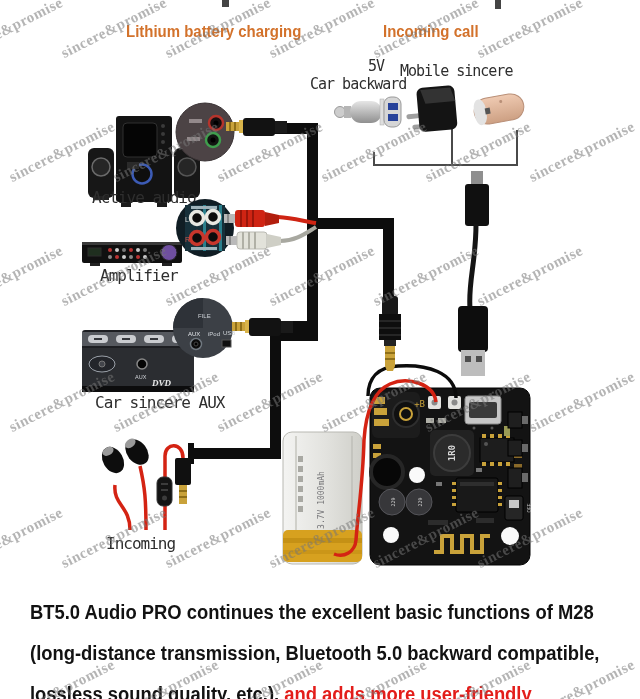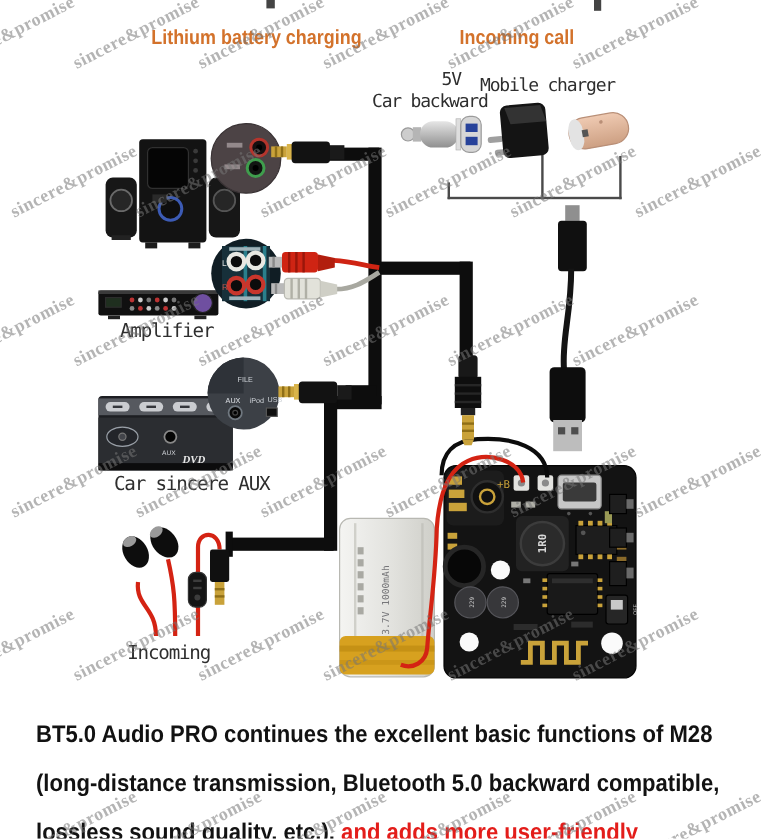--- a/index.html
+++ b/index.html
@@ -76,21 +76,21 @@
     </div>
 
   <div class="topmark" style="left:222px;top:0;width:7px;height:7px"></div>
   <div class="topmark" style="left:495px;top:0;width:6px;height:9px"></div>
 
   <div class="hdg" style="left:126px;top:22px">Lithium battery charging</div>
   <div class="hdg" style="left:383px;top:22px">Incoming call</div>
 
   <div class="mlabel sm" style="left:368px;top:57px">5V</div>
   <div class="mlabel sm" style="left:310px;top:75px">Car backward</div>
-  <div class="mlabel sm" style="left:400px;top:62px">Mobile charger</div>
+  <div class="mlabel sm" style="left:400px;top:62px">Mobile sincere</div>
 
   <div class="wire" style="left:254px;top:123px;width:62px;height:11px"></div>
   <div class="wire" style="left:307px;top:123px;width:11px;height:214px"></div>
   <div class="wire" style="left:312px;top:218px;width:80px;height:11px"></div>
   <div class="wire" style="left:383px;top:218px;width:11px;height:86px"></div>
   <div class="wire" style="left:288px;top:321px;width:26px;height:10px"></div>
   <div class="wire" style="left:270px;top:330px;width:48px;height:11px"></div>
   <div class="wire" style="left:270px;top:330px;width:11px;height:129px"></div>
   <div class="wire" style="left:192px;top:448px;width:86px;height:11px"></div>
   <div class="wire" style="left:188px;top:443px;width:6px;height:21px"></div>
@@ -426,20 +426,21 @@
       <rect x="246" y="113" width="6" height="9" fill="#6a6a6a"></rect>
       <rect x="229" y="136" width="18" height="24" rx="2" fill="#262626" stroke="#000"></rect>
       <rect x="233" y="140" width="10" height="8" fill="#c9c9c9"></rect>
       <text transform="rotate(-90 252 148)" x="252" y="151" text-anchor="middle" font-size="4.5" fill="#bbb" font-family="Liberation Sans,sans-serif">OFF</text>
     </g>
 
     <path d="M180,38 C180,12 150,4 122,6 C102,7 92,18 92,36" stroke="#0c0c0c" stroke-width="3.5" fill="none"></path>
     <path d="M160,42 C158,24 132,16 114,24 C98,31 90,50 88,80 C87,122 82,152 80,180 C79,192 68,198 58,194" stroke="#d42313" stroke-width="3.5" fill="none"></path>
   </svg>
 
+  <div class="mlabel" style="left:92px;top:188px">Active audio</div>
   <div class="mlabel" style="left:100px;top:266px">Amplifier</div>
   <div class="mlabel" style="left:95px;top:393px">Car sincere AUX</div>
   <div class="mlabel" style="left:106px;top:534px">Incoming</div>
 
   <div id="para">
     <div class="ln">BT5.0 Audio PRO continues the excellent basic functions of M28</div>
     <div class="ln">(long-distance transmission, Bluetooth 5.0 backward compatible,</div>
     <div class="ln"><span>lossless sound quality, etc.), </span><span class="red">and adds more user-friendly</span></div>
   </div>
 

